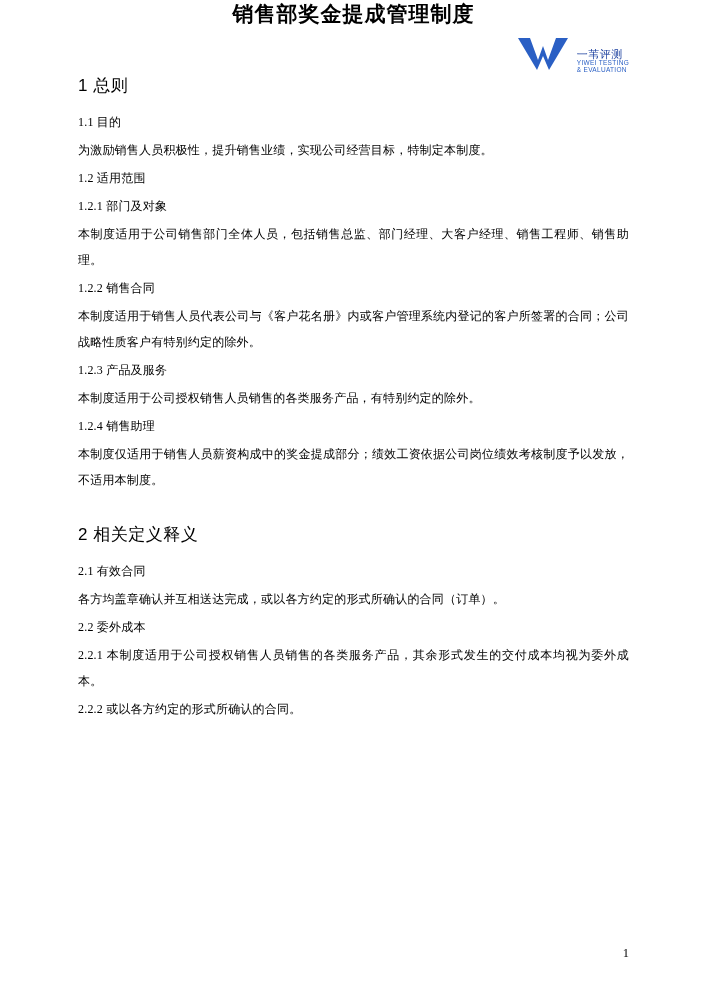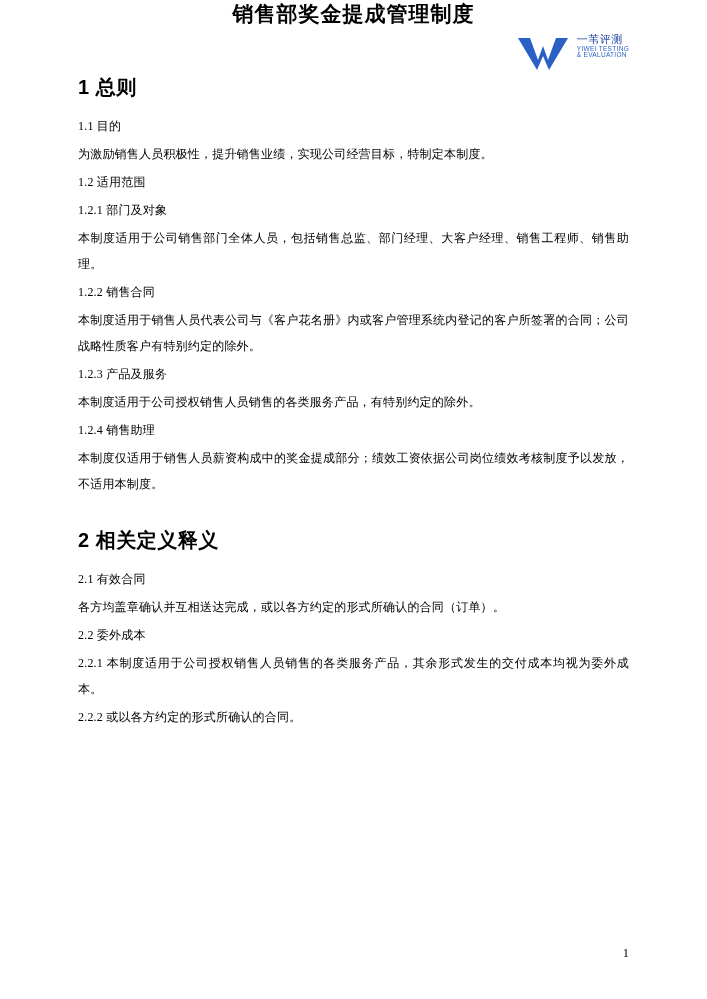--- a/index.html
+++ b/index.html
@@ -22,21 +22,21 @@
     box-sizing: border-box;
     padding: 0 78px;
   }
 
   
   .logo-block {
     position: absolute;
     top: 34px;
     right: 78px;
     display: flex;
-    align-items: flex-start;
+    align-items: flex-end;
     gap: 7px;
   }
   .logo-mark {
     width: 54px;
     height: 40px;
     display: block;
   }
   .logo-text {
     display: flex;
     flex-direction: column;
@@ -65,22 +65,22 @@
     letter-spacing: 1px;
     margin: 0;
   }
 
   
   .body-content {
     padding-top: 46px;
   }
   .h-section {
     font-family: "Liberation Sans", sans-serif;
-    font-weight: bold;
-    font-size: 20px;
+    font-weight: normal;
+    font-size: 17px;
     margin: 0 0 12px 0;
     letter-spacing: 0.5px;
   }
   .h-section.spaced {
     margin-top: 30px;
   }
   p.line {
     font-size: 12px;
     line-height: 26px;
     margin: 0 0 2px 0;

